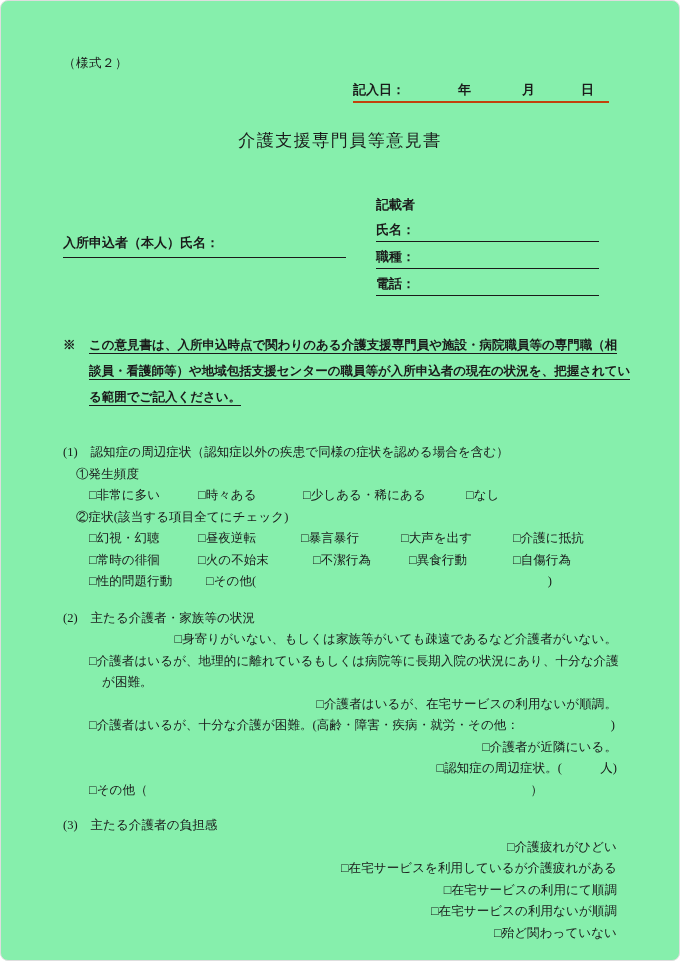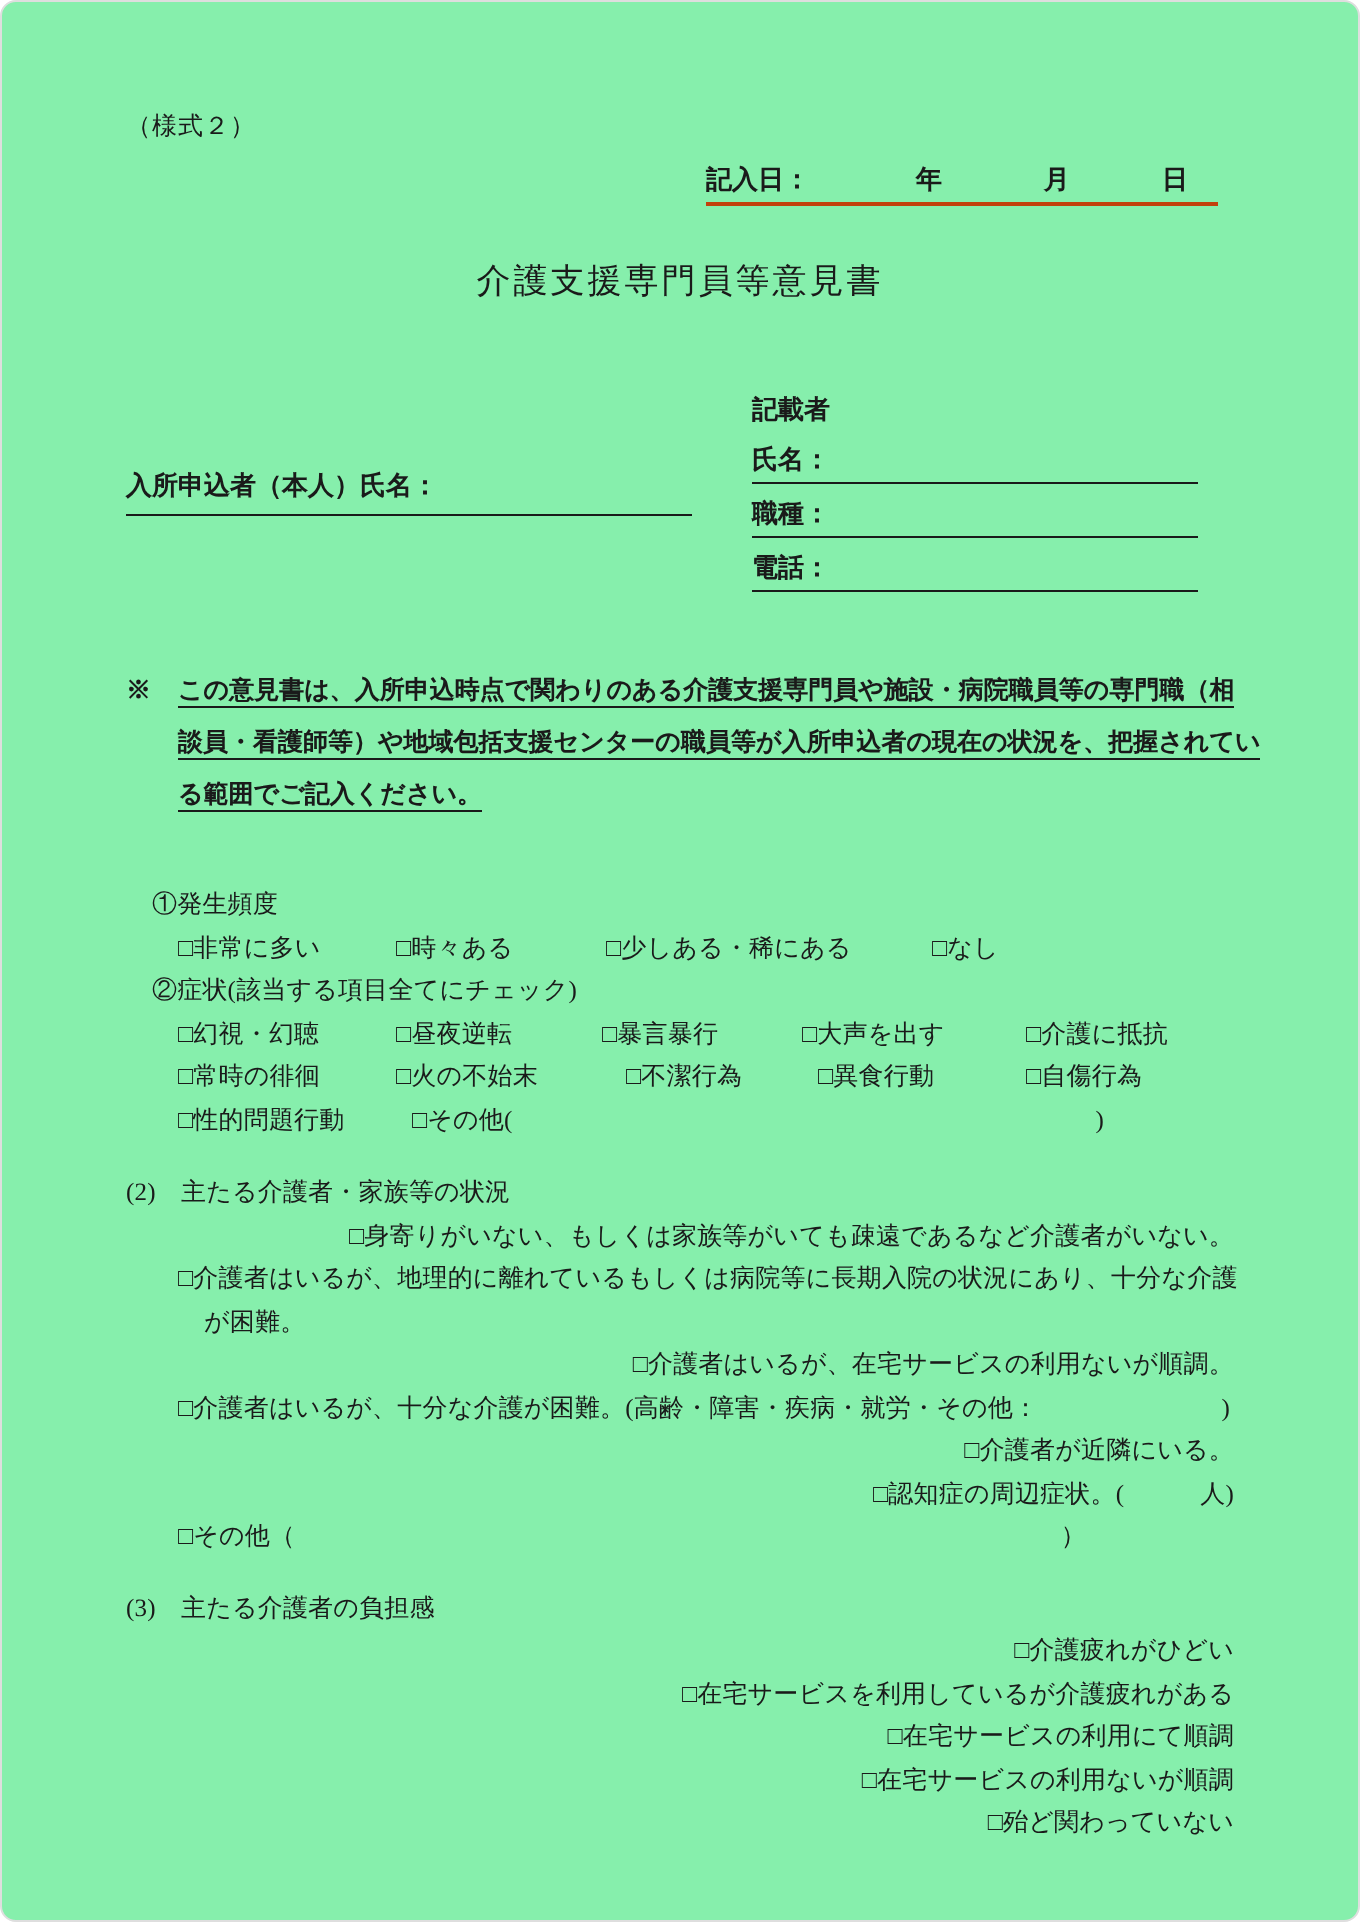--- a/index.html
+++ b/index.html
@@ -139,20 +139,21 @@
   <div class="note">
     <div class="note-marker">※</div>
     <div class="note-lines">
       <div class="note-line"><span>この意見書は、入所申込時点で関わりのある介護支援専門員や施設・病院職員等の専門職（相</span></div>
       <div class="note-line"><span>談員・看護師等）や地域包括支援センターの職員等が入所申込者の現在の状況を、把握されてい</span></div>
       <div class="note-line"><span>る範囲でご記入ください。</span></div>
     </div>
   </div>
 
   <div class="section s1">
+    <div>(1)　認知症の周辺症状（認知症以外の疾患で同様の症状を認める場合を含む）</div>
     <div class="indent1">①発生頻度</div>
     <div class="freq-row">
       <span class="c1">□非常に多い</span>
       <span class="c2">□時々ある</span>
       <span class="c3">□少しある・稀にある</span>
       <span>□なし</span>
     </div>
     <div class="indent1">②症状(該当する項目全てにチェック)</div>
     <div class="sym-grid">
       <span>□幻視・幻聴</span>

